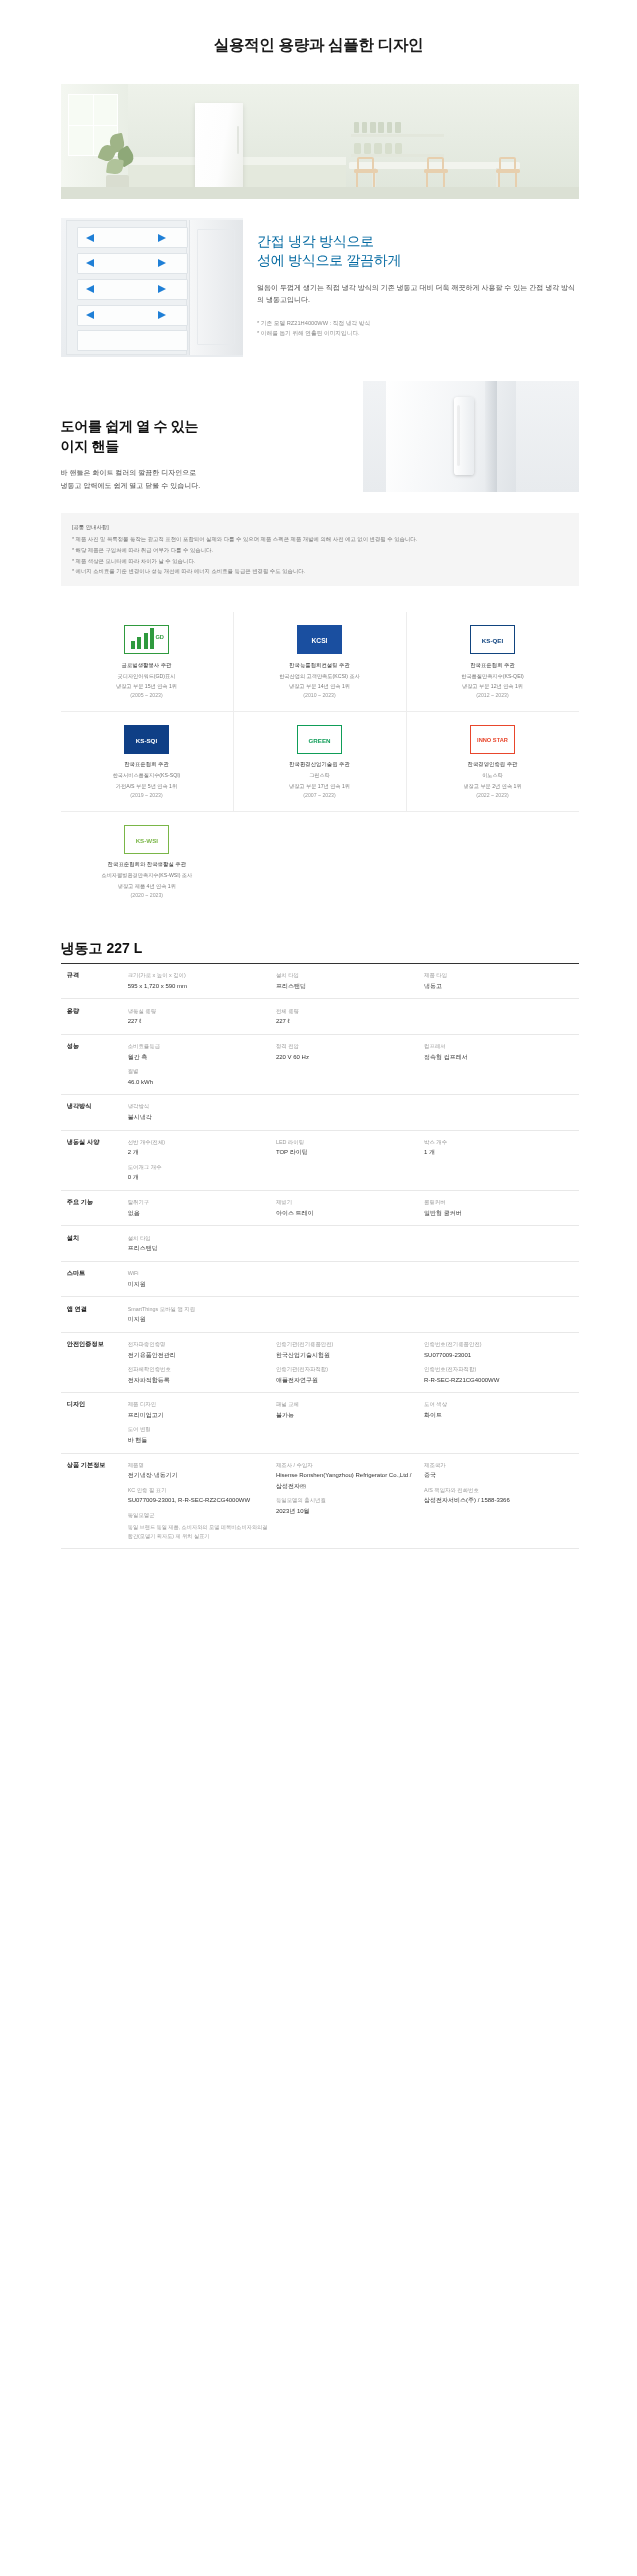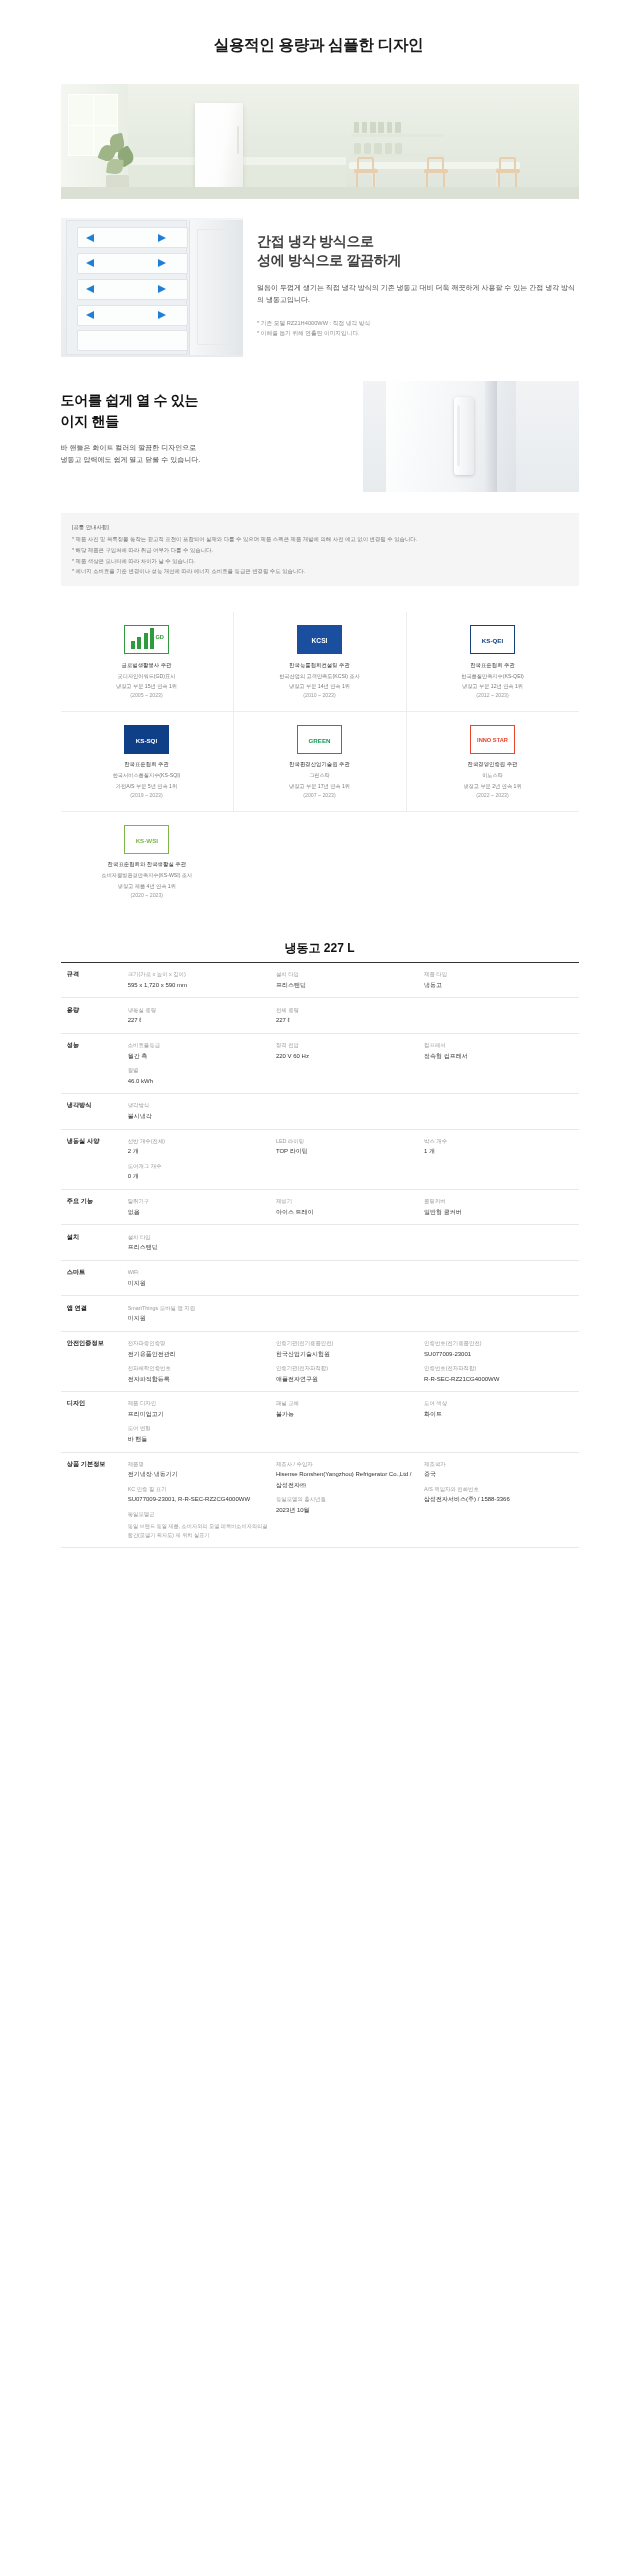--- a/index.html
+++ b/index.html
@@ -70,26 +70,26 @@
     overflow:hidden;
   }
   .sp-door{position:absolute;right:0;top:2.1px;width:54px;height:135px;background:linear-gradient(90deg,#f6f7f8,#e3e6e9);border-left:1px solid #dfe3e6;}
   .sp-door i{position:absolute;left:7.3px;top:9.3px;width:38px;height:116px;border:1px solid #e7eaed;border-radius:1px;}
   .sp-body{position:absolute;left:5.2px;top:2.1px;width:121px;height:135px;background:#eef1f3;border:1px solid #e1e5e8;}
   .sp-drawer{position:absolute;left:10.4px;width:111px;height:21px;background:rgba(255,255,255,.82);border:0.5px solid #dfe4e8;border-radius:1px;}
   .sp-arrow{position:absolute;width:0;height:0;}
   .arrowL{border-top:4.7px solid transparent;border-bottom:4.7px solid transparent;border-right:8.3px solid #1f7fd6;}
   .arrowR{border-top:4.7px solid transparent;border-bottom:4.7px solid transparent;border-left:8.3px solid #1f7fd6;}
   .sec2-copy { flex:1; padding-top:13.5px; }
-  .sec2-copy h2 { margin:0; font-size:14px; line-height:1.42; font-weight:bold; color:#404040; letter-spacing:-0.3px; }
+  .sec2-copy h2 { margin:0; font-size:14px; line-height:1.42; font-weight:normal; color:#0369a1; letter-spacing:-0.3px; }
   .sec2-copy p.desc { margin:10.4px 0 0; font-size:7px; line-height:1.75; color:#444; }
   .notes { margin-top:11.4px; font-size:5.7px; line-height:1.85; color:#8a8a8a; }
 
   
-  .sec3 { width:518px; margin:24px auto 0; display:flex; gap:12.4px; align-items:flex-start; }
+  .sec3 { width:518px; margin:24px auto 0; display:flex; gap:12.4px; align-items:flex-end; }
   .sec3-copy { width:290px; padding-top:9.3px; }
   .sec3-copy h2 { margin:0; font-size:14px; line-height:1.46; font-weight:bold; color:#111; letter-spacing:-0.3px; }
   .sec3-copy p { margin:10.4px 0 0; font-size:7px; line-height:1.78; color:#444; }
   .handle-photo { position:relative; flex:1; height:111px; background:linear-gradient(180deg,#f1f3f5,#e8ebee); overflow:hidden;}
   .hp-panel{position:absolute;left:23px;top:0;width:130px;height:111px;background:linear-gradient(100deg,#ffffff,#f2f4f6 60%,#dfe3e7);}
   .hp-edge{position:absolute;left:122px;top:0;width:12.4px;height:111px;background:linear-gradient(90deg,#e8ebee,#cfd4d9);}
   .hp-handle{position:absolute;left:91px;top:15.5px;width:19.7px;height:78px;background:linear-gradient(90deg,#ffffff,#e9ecef);border-radius:3.6px;box-shadow:0 1px 3.6px rgba(0,0,0,.18);}
   .hp-handle:before{content:"";position:absolute;left:3.1px;top:8.3px;width:2.6px;height:61px;background:rgba(0,0,0,.05);border-radius:1.6px;}
 
   
@@ -117,21 +117,21 @@
   .b-kcsi{background:#1a4fa0;}
   .b-ks{background:#ffffff;border:1px solid #11447f;}
   .b-ksqi{background:#0f3f86;}
   .b-star{background:#ffffff;border:1px solid #0f9d58;}
   .b-inno{background:#ffffff;border:1px solid #e8462c;}
   .b-wsi{background:#ffffff;border:1px solid #7ab648;}
   .badge-text{position:absolute;left:0;right:0;top:50%;transform:translateY(-50%);font-size:6.7px;font-weight:bold;text-align:center;}
 
   
   .spec-wrap { width:518px; margin:29px auto 36px; }
-  .spec-title { font-size:12px; font-weight:bold; color:#111; padding-bottom:5.2px;text-align:center; }
+  .spec-title { font-size:14px; font-weight:bold; color:#111; padding-bottom:5.2px; }
   table.spec { width:100%; border-collapse:collapse; border-top:1px solid #333; }
   table.spec th, table.spec td { vertical-align:top; padding:7.3px 6.2px; border-bottom:0.5px solid #e8e8e8; }
   table.spec th {
     width:61px; text-align:left; font-size:6.2px; font-weight:bold;
     color:#222; background:#fff;
   }
   .cellgrp { display:flex; }
   .cell { flex:1; padding-right:7.3px; }
   .cell .k { font-size:5.4px; color:#9a9a9a; line-height:1.6; }
   .cell .v { font-size:6px; color:#333; line-height:1.7; margin-top:1px; }

